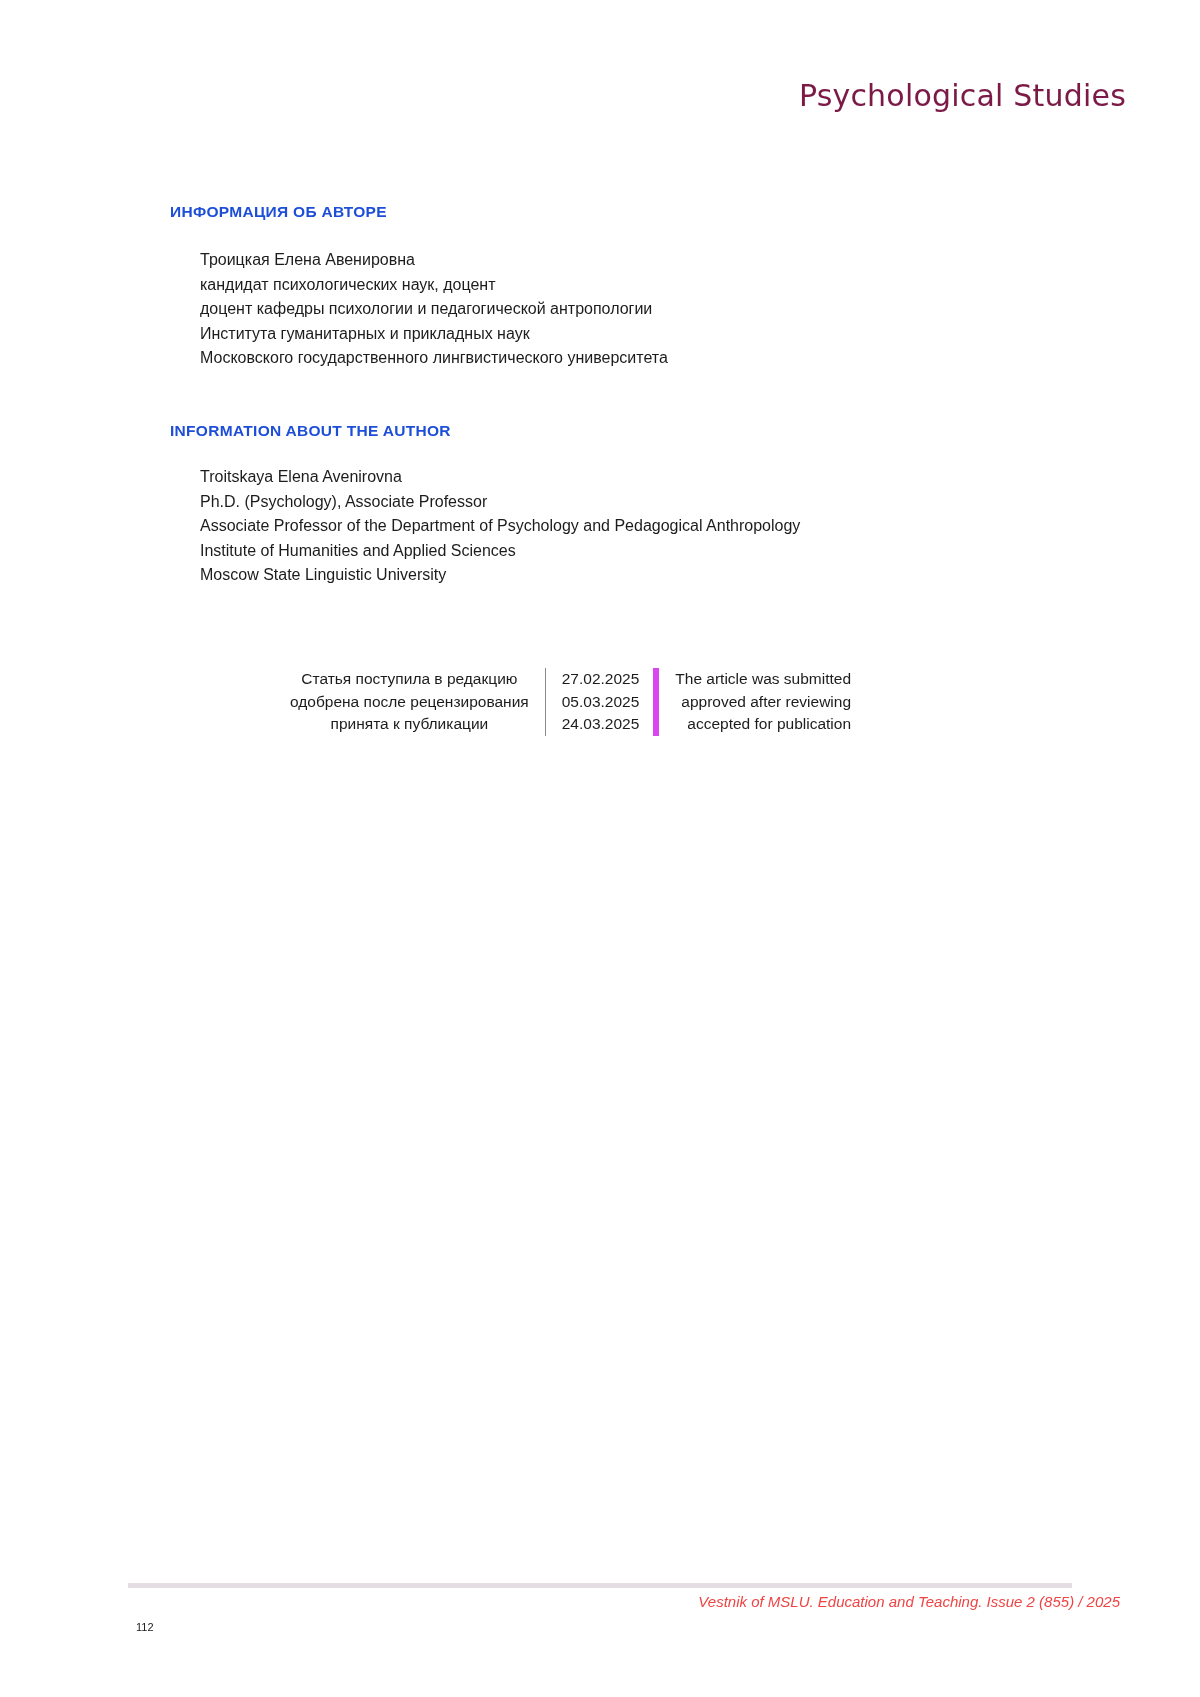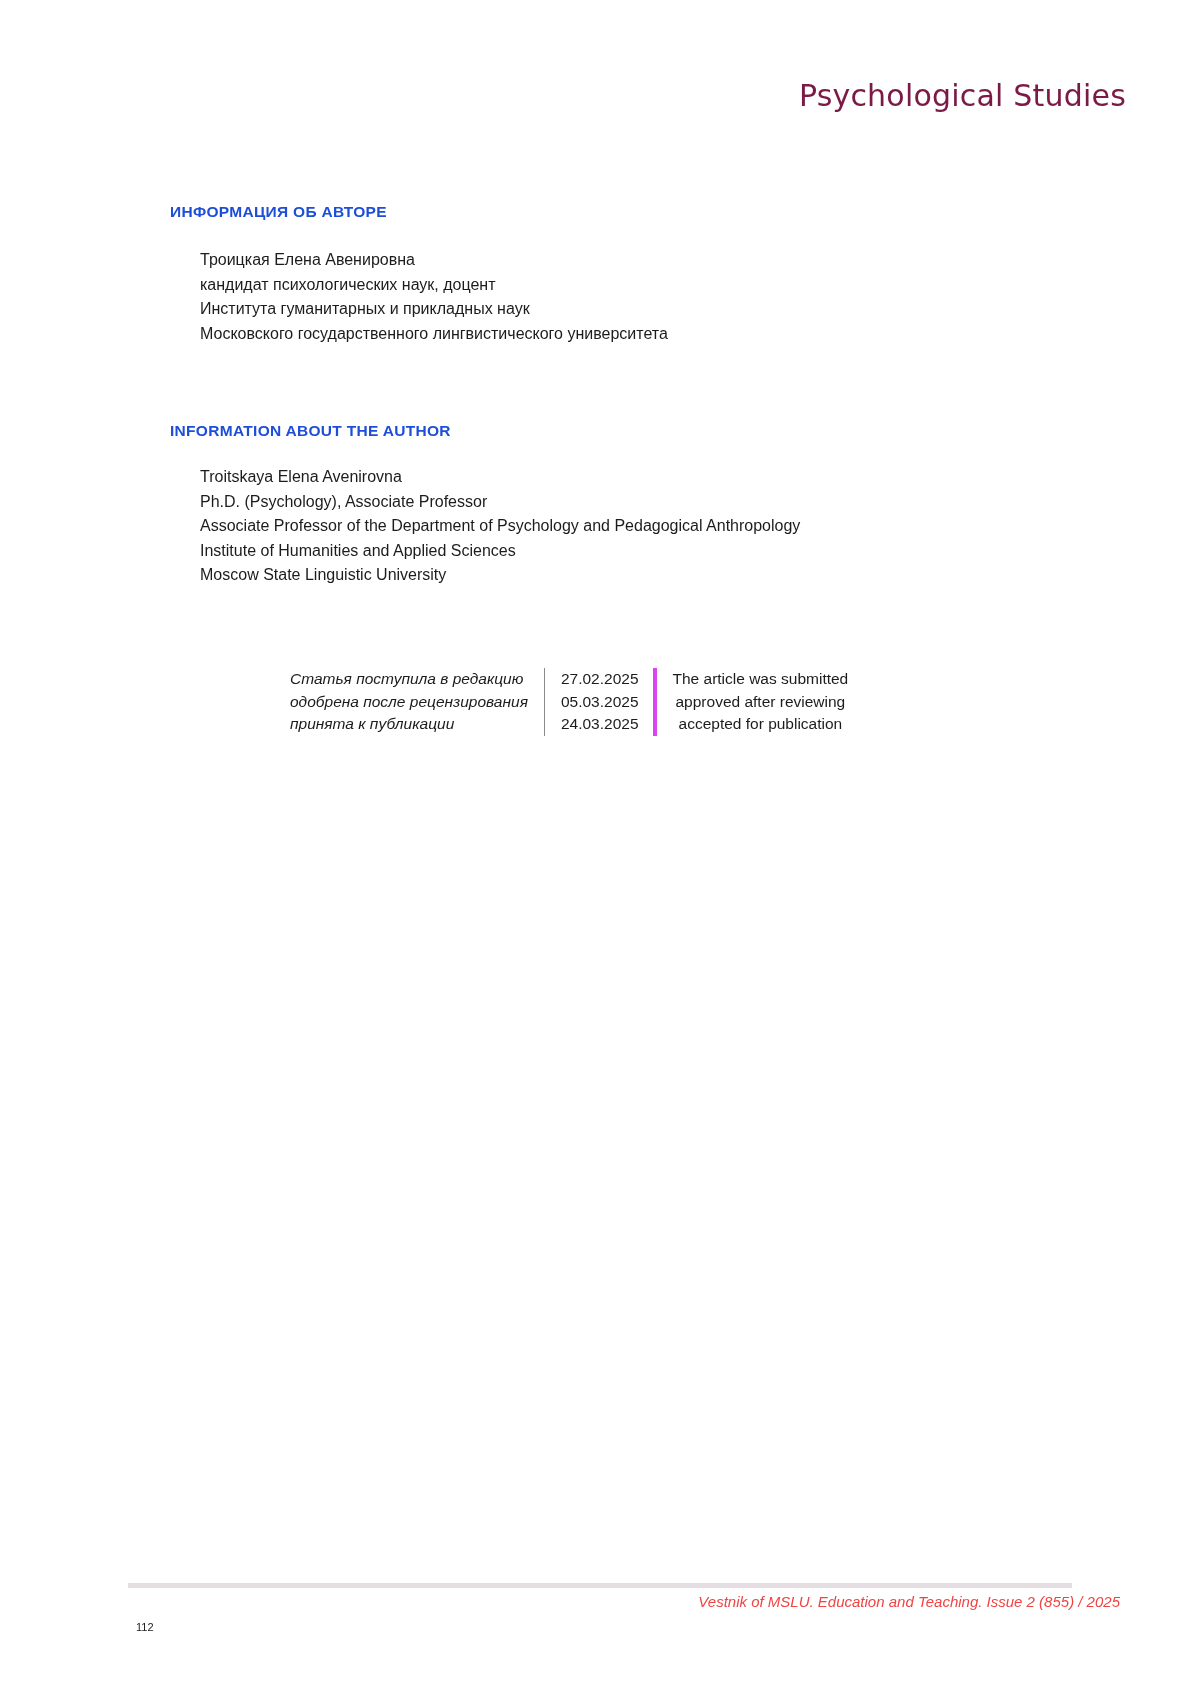--- a/index.html
+++ b/index.html
@@ -78,34 +78,33 @@
     line-height: 21.5px;
     color: #1c1c1c;
     border-collapse: collapse;
   }
   .dates td {
     padding: 0 0 1px 0;
     vertical-align: top;
     white-space: nowrap;
   }
   .dates td.ru {
-    text-align: left;
+    text-align: center;
     padding-right: 16px;
-    font-style: italic;
   }
   .dates td.date {
     text-align: right;
     border-left: 1px solid #8a8a8a;
     padding-left: 16px;
     padding-right: 14px;
   }
   .dates td.en {
-    border-left: 4px solid #d946ef;
+    border-left: 6px solid #d946ef;
     padding-left: 16px;
-    text-align: center;
+    text-align: right;
   }
 
   
   .footer-rule {
     position: absolute;
     left: 128px;
     top: 1583px;
     width: 944px;
     height: 5px;
     background: #e4dde1;
@@ -132,20 +131,21 @@
 <body>
 
 <div class="page">
 
   <div class="running-head">Psychological Studies</div>
 
   <div class="section-title" id="ru-title">ИНФОРМАЦИЯ ОБ АВТОРЕ</div>
   <div class="block" id="ru-block">
     <span class="name">Троицкая Елена Авенировна</span>
     <span class="line">кандидат психологических наук, доцент</span>
+    <span class="line">доцент кафедры психологии и педагогической антропологии</span>
     <span class="line">Института гуманитарных и прикладных наук</span>
     <span class="line">Московского государственного лингвистического университета</span>
   </div>
 
   <div class="section-title" id="en-title">INFORMATION ABOUT THE AUTHOR</div>
   <div class="block" id="en-block">
     <span class="name">Troitskaya Elena Avenirovna</span>
     <span class="line">Ph.D. (Psychology), Associate Professor</span>
     <span class="line">Associate Professor of the Department of Psychology and Pedagogical Anthropology</span>
     <span class="line">Institute of Humanities and Applied Sciences</span>

